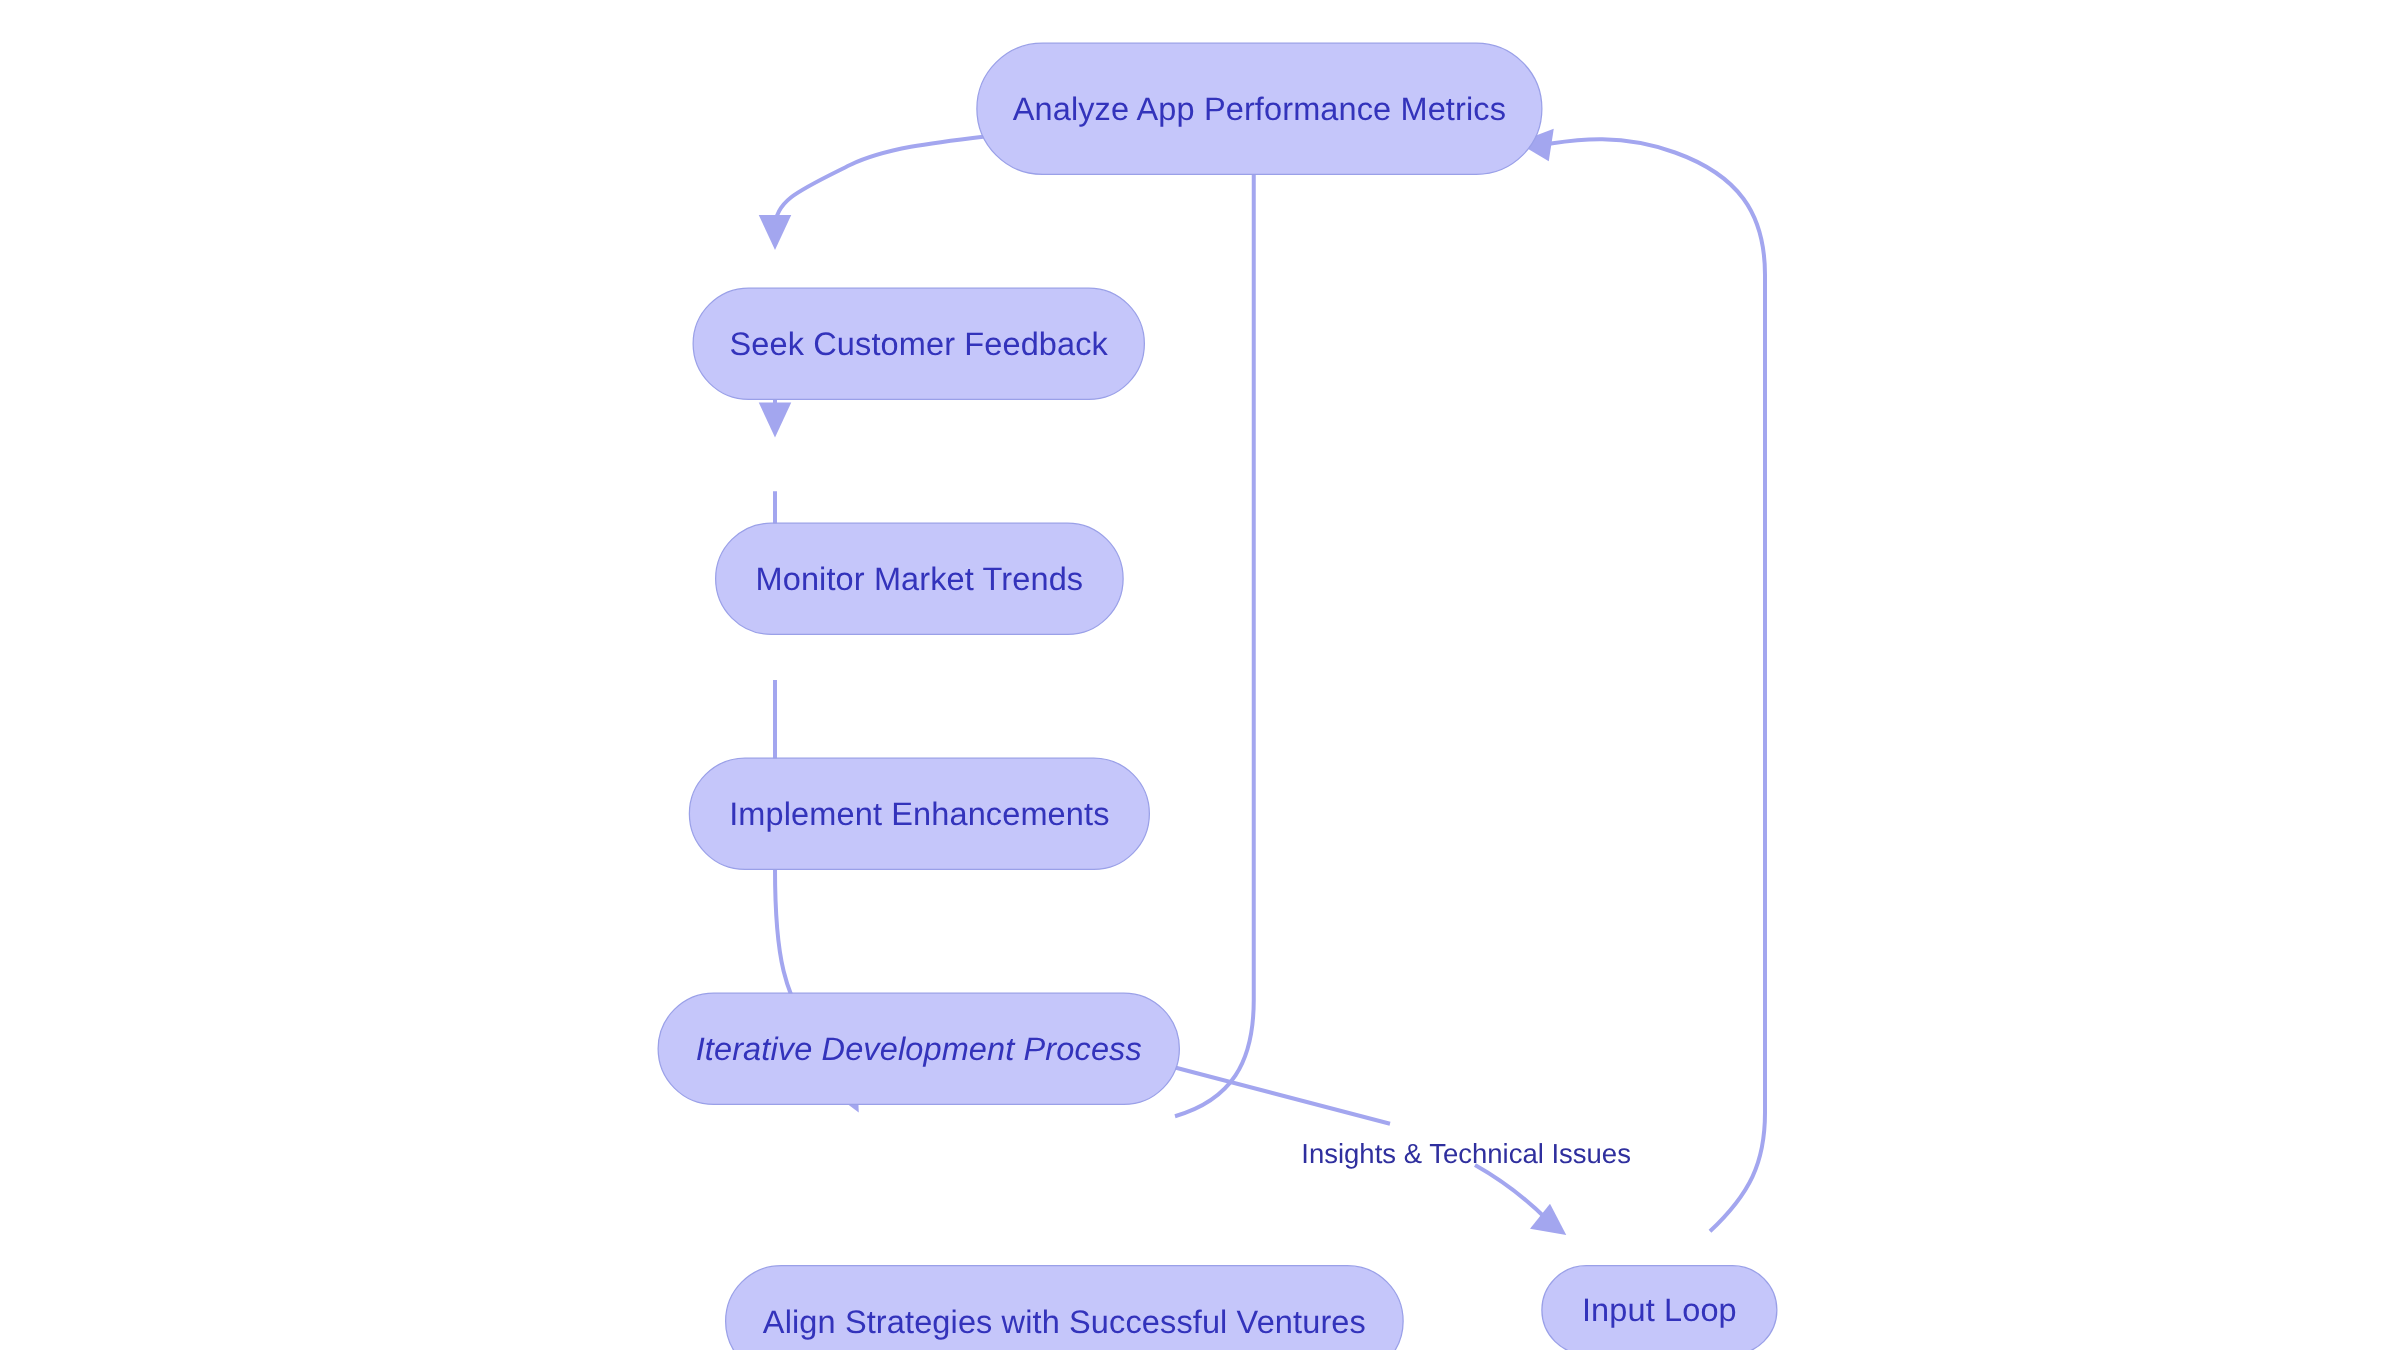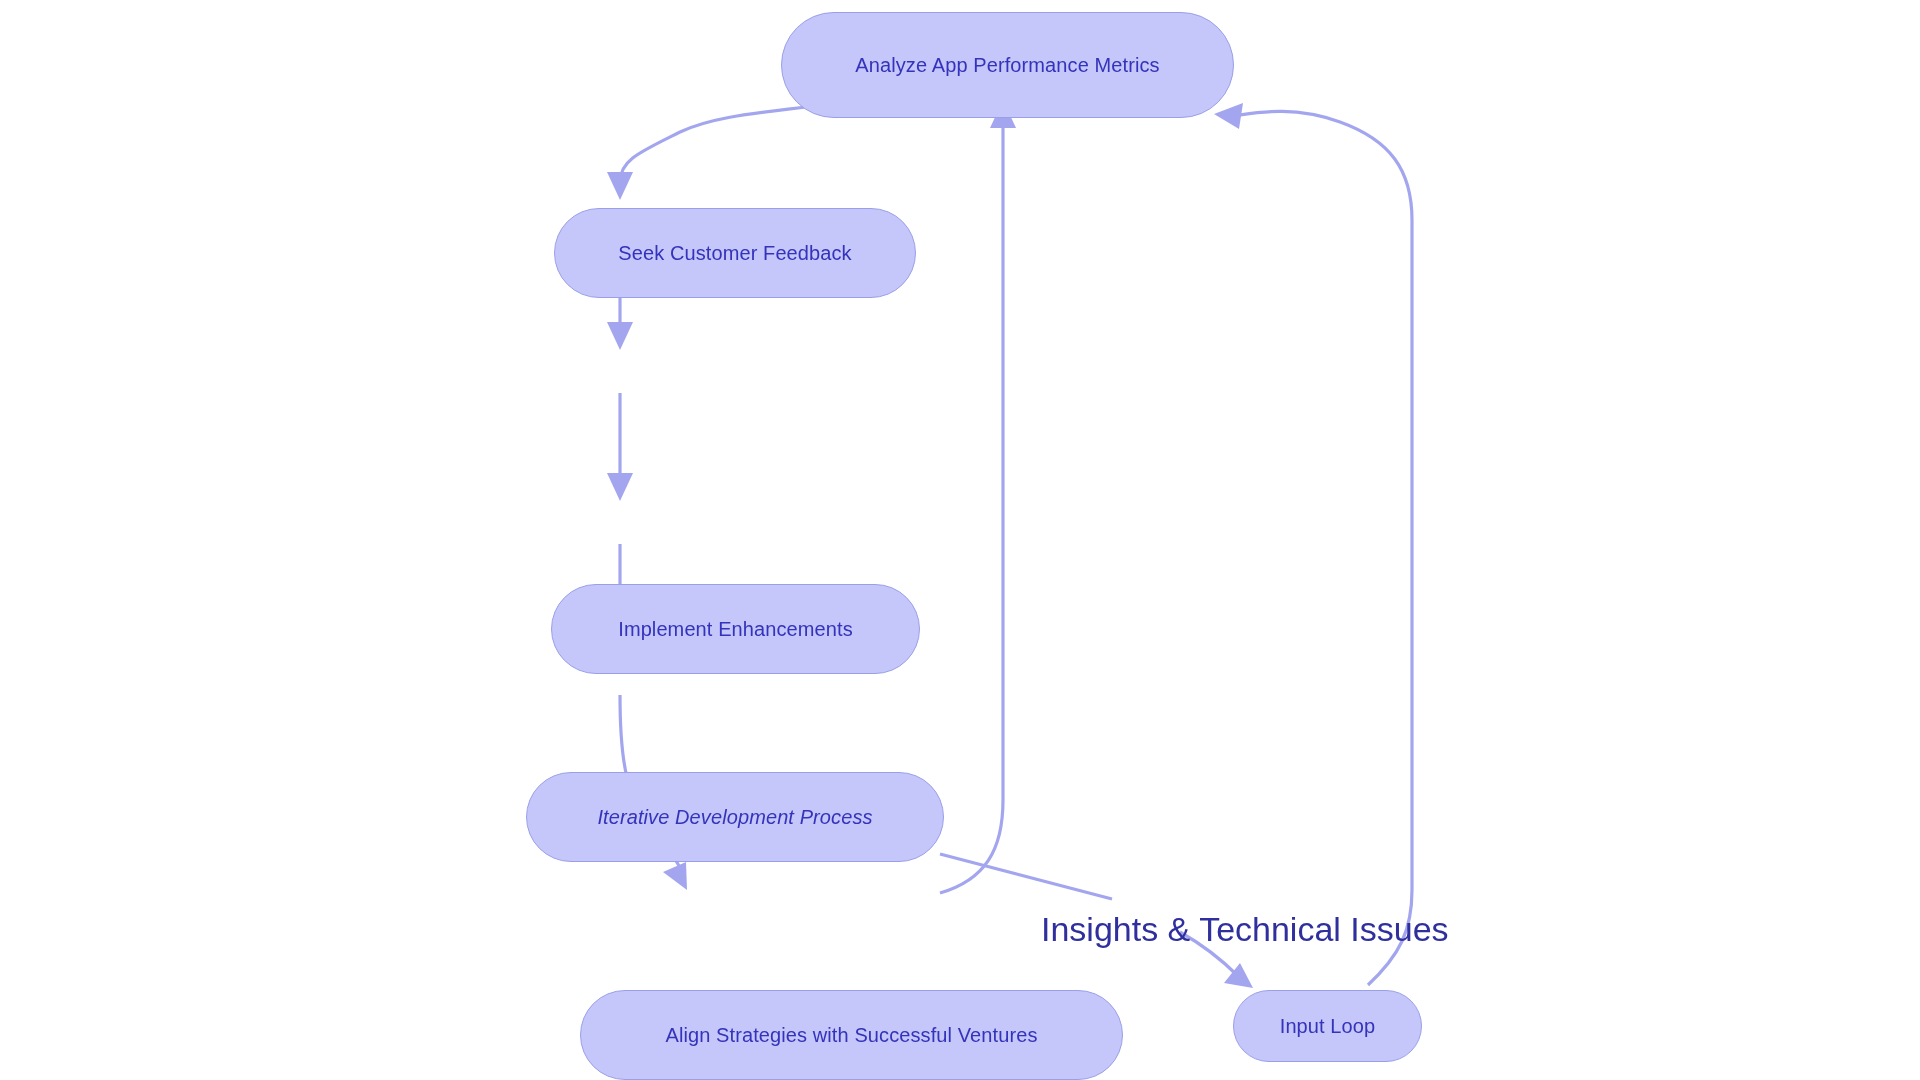--- a/index.html
+++ b/index.html
@@ -30,35 +30,36 @@
   .node {
     position: absolute;
     box-sizing: border-box;
     display: flex;
     align-items: center;
     justify-content: center;
     background: #c5c6fa;
     border: 1.6px solid #9aa0e8;
     border-radius: 999px;
     color: #3333bb;
-    font-size: 20px;
+    font-size: 26px;
     font-weight: 400;
     letter-spacing: 0.1px;
     white-space: nowrap;
     font-family: "Liberation Sans", sans-serif;
+    margin-top: 22px;
   }
   .node-label {
     display: block;
     line-height: 1;
     color: #3333bb;
   }
   .edge-label {
     position: absolute;
     color: #2f2f9e;
-    font-size: 34px;
+    font-size: 22px;
     font-family: "Liberation Sans", sans-serif;
     white-space: nowrap;
     line-height: 1;
   }
   .edge-path {
     fill: none;
     stroke: #a3a6ef;
     stroke-width: 3.2;
     stroke-linecap: butt;
     stroke-linejoin: round;
@@ -119,20 +120,23 @@
   </svg>
 
   <div class="node" id="node-analyze" style="left:781px; top:12px; width:453px; height:106px;">
     <span class="node-label">Analyze App Performance Metrics</span>
   </div>
 
   <div class="node" id="node-feedback" style="left:554px; top:208px; width:362px; height:90px;text-align:right;">
     <span class="node-label">Seek Customer Feedback</span>
   </div>
 
+  <div class="node" id="node-trends" style="left:572px; top:396px; width:327px; height:90px;">
+    <span class="node-label">Monitor Market Trends</span>
+  </div>
 
   <div class="node" id="node-enhance" style="left:551px; top:584px; width:369px; height:90px;">
     <span class="node-label">Implement Enhancements</span>
   </div>
 
   <div class="node" id="node-iterate" style="left:526px; top:772px; width:418px; height:90px;font-style:italic;">
     <span class="node-label">Iterative Development Process</span>
   </div>
 
   <div class="node" id="node-align" style="left:580px; top:990px; width:543px; height:90px;">

